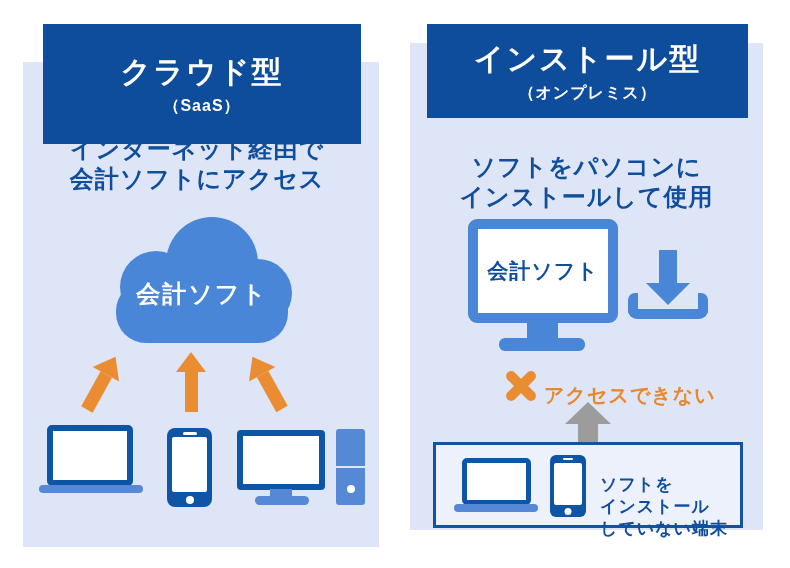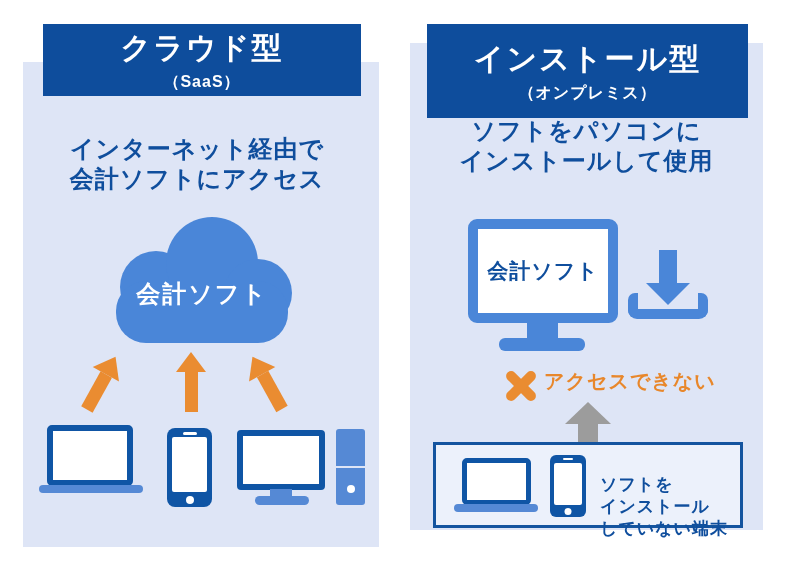--- a/index.html
+++ b/index.html
@@ -68,21 +68,21 @@
   .box-text{color:var(--text-blue);font-size:17px;font-weight:bold;line-height:22px;letter-spacing:1px;margin-top:20px;}
   .cloud-label{color:#fff;font-size:24px;font-weight:bold;text-align:center;letter-spacing:2px;}
 </style>
 </head>
 <body>
 
 <div id="canvas">
 
   <div class="abs panel" style="left:23px;top:62px;width:356px;height:485px;"></div>
 
-  <div class="abs hdr" style="left:43px;top:24px;width:318px;height:72px;">
+  <div class="abs hdr" style="left:43px;top:24px;width:318px;height:120px;">
     <div class="t">クラウド型</div>
     <div class="s">（SaaS）</div>
   </div>
 
   <div class="abs desc" style="left:23px;top:134px;width:348px;">
     <div>インターネット経由で</div>
     <div>会計ソフトにアクセス</div>
   </div>
 
   <svg class="abs" style="left:108px;top:215px;" width="188" height="130" viewBox="0 0 188 130">
@@ -126,42 +126,42 @@
     <div class="dot"></div>
   </div>
 
   <div class="abs panel" style="left:410px;top:43px;width:353px;height:487px;"></div>
 
   <div class="abs hdr" style="left:427px;top:24px;width:321px;height:94px;">
     <div class="t">インストール型</div>
     <div class="s">（オンプレミス）</div>
   </div>
 
-  <div class="abs desc" style="left:410px;top:116px;width:353px;">
+  <div class="abs desc" style="left:410px;top:152px;width:353px;">
     <div>ソフトをパソコンに</div>
     <div>インストールして使用</div>
   </div>
 
   <div class="abs big-monitor" style="left:468px;top:219px;width:150px;height:104px;">
     <div class="lbl">会計ソフト</div>
   </div>
   <div class="abs bm-neck" style="left:527px;top:322px;width:31px;height:17px;"></div>
   <div class="abs bm-base" style="left:499px;top:338px;width:86px;height:13px;"></div>
 
   <div class="abs" style="left:628px;top:250px;width:80px;height:70px;">
     <div class="abs dl-shaft" style="left:31px;top:0;width:18px;height:35px;"></div>
     <div class="abs dl-head" style="left:18px;top:33px;"></div>
     <div class="abs dl-tray" style="left:0;top:43px;width:80px;height:26px;"></div>
   </div>
 
   <div class="abs cross" style="left:502px;top:367px;">
     <div class="bar b1"></div>
     <div class="bar b2"></div>
   </div>
-  <div class="abs no-access" style="left:544px;top:368px;">アクセスできない</div>
+  <div class="abs no-access" style="left:544px;top:382px;">アクセスできない</div>
 
   <div class="abs up-arrow gray" style="left:565px;top:402px;">
     <div class="head"></div>
     <div class="shaft"></div>
   </div>
 
   <div class="abs device-box" style="left:433px;top:442px;width:310px;height:86px;"></div>
 
   <div class="abs laptop-screen" style="left:462px;top:458px;width:69px;height:47px;border-width:5px;"></div>
   <div class="abs laptop-base" style="left:454px;top:504px;width:84px;height:8px;"></div>

